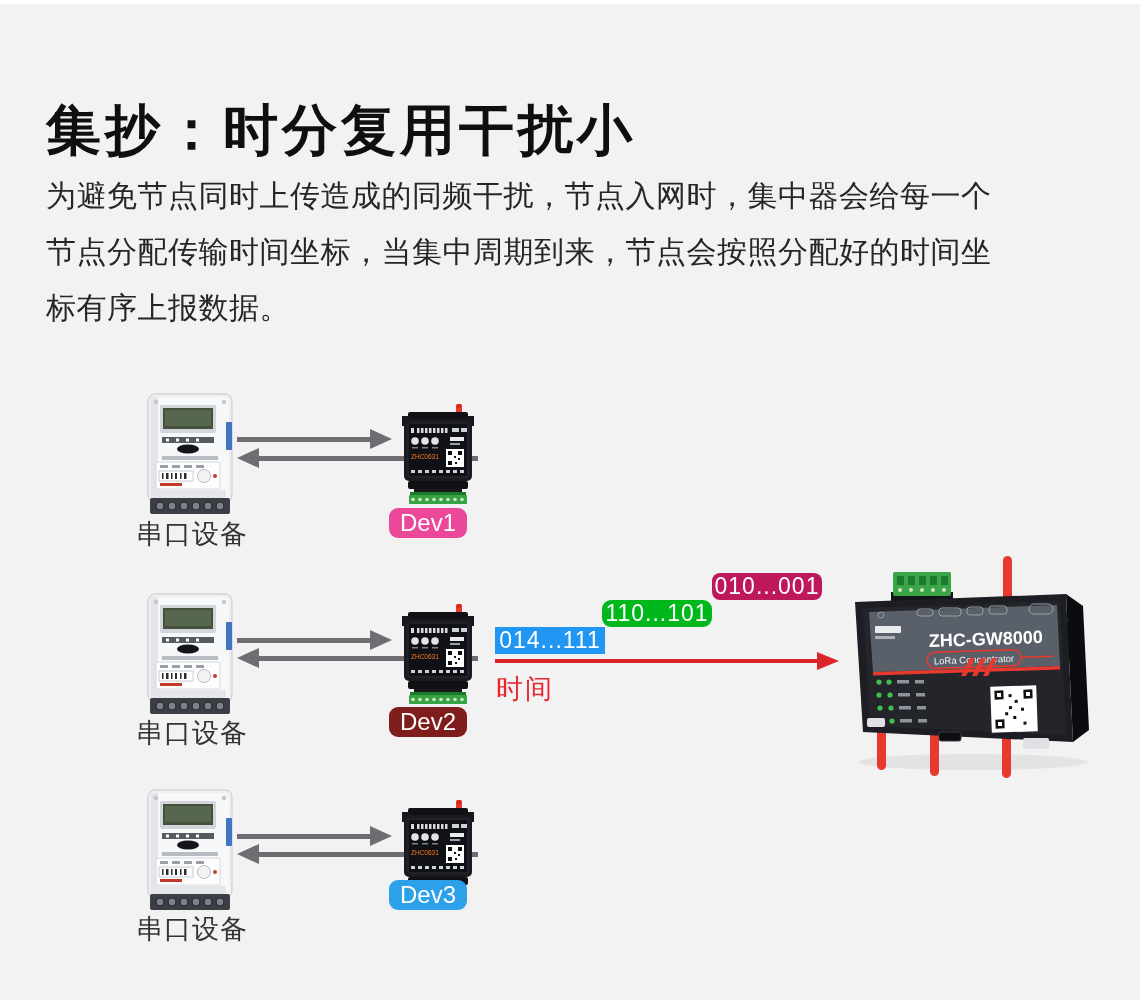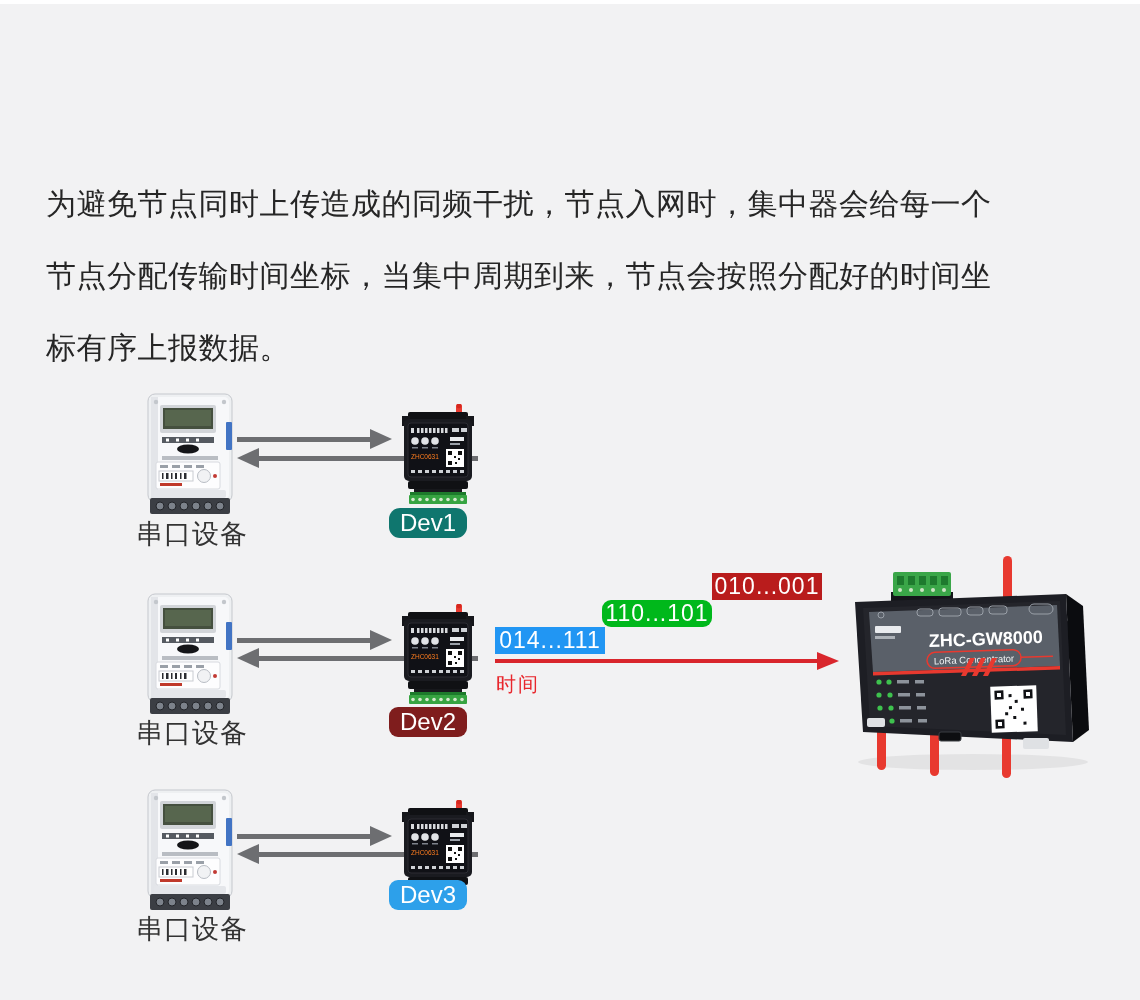--- a/index.html
+++ b/index.html
@@ -3,21 +3,21 @@
 <meta charset="utf-8">
 <style>
   html,body{margin:0;padding:0;}
   body{font-family:"Liberation Sans","DejaVu Sans",sans-serif;background:#f2f2f3;}
   .canvas{position:relative;width:1140px;height:1000px;background:#f2f2f3;overflow:hidden;}
   .top-strip{position:absolute;left:0;top:0;width:1140px;height:4px;background:#ffffff;}
 
   .title{position:absolute;left:46px;top:94px;margin:0;font-size:55px;font-weight:700;
          color:#0f0f0f;letter-spacing:4px;white-space:nowrap;}
   .paragraph{position:absolute;left:46px;top:168px;width:952px;margin:0;
-             font-size:30px;line-height:72px;color:#262626;letter-spacing:0.5px;}
+             font-size:30px;line-height:56px;color:#262626;letter-spacing:0.5px;}
 
   .meter{position:absolute;left:138px;width:104px;height:124px;}
   .meter.r1{top:392px}.meter.r2{top:592px}.meter.r3{top:788px}
 
   .module{position:absolute;left:398px;width:80px;height:100px;}
   .module.r1{top:404px}.module.r2{top:604px}.module.r3{top:800px}
 
   .serial-label{position:absolute;left:120px;width:144px;text-align:center;
                 font-size:27px;color:#333;letter-spacing:1px;}
   .serial-label.sl1{top:516px}.serial-label.sl2{top:715px}.serial-label.sl3{top:911px}
@@ -40,31 +40,32 @@
   .ar2{left:237px;top:630px;width:155px}.al2{left:237px;top:648px;width:241px}
   .ar3{left:237px;top:826px;width:155px}.al3{left:237px;top:844px;width:241px}
 
   .tl-block{position:absolute;width:110px;height:27px;color:#fff;font-size:23px;
             text-align:center;line-height:27px;letter-spacing:1px;}
   .tb1{left:495px;top:627px}.tb2{left:602px;top:600px}.tb3{left:712px;top:573px}
   .tl-axis-line{position:absolute;left:495px;top:659px;width:324px;height:4px;background:#d9262c;}
   .tl-axis-head{position:absolute;left:817px;top:652px;width:0;height:0;
       border-top:9px solid transparent;border-bottom:9px solid transparent;
       border-left:22px solid #d9262c;}
-  .tl-axis-label{position:absolute;left:496px;top:671px;font-size:20px;color:#e8262c;letter-spacing:2px;}
+  .tl-axis-label{position:absolute;left:496px;top:671px;font-size:27px;color:#e8262c;letter-spacing:2px;}
 
   .gateway{position:absolute;left:833px;top:548px;width:300px;height:230px;}
   .hidden-defs{position:absolute;width:0;height:0;overflow:hidden;}
 </style>
 </head>
 <body>
 
 <div class="canvas">
   <div class="top-strip"></div>
 
+  <h1 class="title">集抄：时分复用干扰小</h1>
   <p class="paragraph">为避免节点同时上传造成的同频干扰，节点入网时，集中器会给每一个节点分配传输时间坐标，当集中周期到来，节点会按照分配好的时间坐标有序上报数据。</p>
 
   <svg class="hidden-defs" aria-hidden="true">
     <defs>
       <g id="meter-sym">
         <rect x="10" y="2" width="84" height="108" rx="7" fill="#eef0f2" stroke="#c5c8cd"></rect>
         <rect x="13" y="5" width="78" height="102" rx="5" fill="#f7f8fa"></rect>
         <rect x="13" y="5" width="7" height="102" fill="#e3e5e9"></rect>
         <circle cx="18" cy="10" r="2.2" fill="#c3c7cc"></circle>
           <circle cx="86" cy="10" r="2.2" fill="#c3c7cc"></circle>
@@ -173,21 +174,21 @@
       <div class="head"></div>
     </div>
   <div class="arrow left al1">
       <div class="line"></div>
       <div class="head"></div>
     </div>
   <svg class="module r1" viewBox="0 0 80 100">
       <use href="#module-sym"></use>
     </svg>
   <div class="serial-label sl1">串口设备</div>
-  <div class="dev-badge db1" style="background: #0f766e; border-radius: 11px;">Dev1</div>
+  <div class="dev-badge db1" style="background: #ec4899;">Dev1</div>
 
   <svg class="meter r2" viewBox="0 0 104 124">
       <use href="#meter-sym"></use>
     </svg>
   <div class="arrow right ar2">
       <div class="line"></div>
       <div class="head"></div>
     </div>
   <div class="arrow left al2">
       <div class="line"></div>
@@ -211,21 +212,21 @@
       <div class="head"></div>
     </div>
   <svg class="module r3" viewBox="0 0 80 100">
       <use href="#module-sym"></use>
     </svg>
   <div class="serial-label sl3">串口设备</div>
   <div class="dev-badge db3" style="background: rgb(45, 160, 234);">Dev3</div>
 
   <div class="tl-block tb1" style="background: rgb(33, 150, 243);">014...111</div>
   <div class="tl-block tb2" style="background: rgb(0, 184, 27); border-radius: 9px;">110...101</div>
-  <div class="tl-block tb3" style="background: #b91c1c;">010...001</div>
+  <div class="tl-block tb3" style="background: #be185d; border-radius: 8px;">010...001</div>
   <div class="tl-axis-line" style="background: rgb(217, 38, 44);"></div>
   <div class="tl-axis-head" style="border-left-color: rgb(217, 38, 44);"></div>
   <div class="tl-axis-label" style="color: rgb(232, 38, 44);">时间</div>
 
   <svg class="gateway" viewBox="0 0 300 230">
     <ellipse cx="140" cy="214" rx="115" ry="8" fill="rgba(0,0,0,0.06)"></ellipse>
     <g fill="#e8392f">
       <rect x="170" y="8" width="9" height="50" rx="4.5"></rect>
       <rect x="44" y="170" width="9" height="52" rx="4.5"></rect>
       <rect x="97" y="176" width="9" height="52" rx="4.5"></rect>

